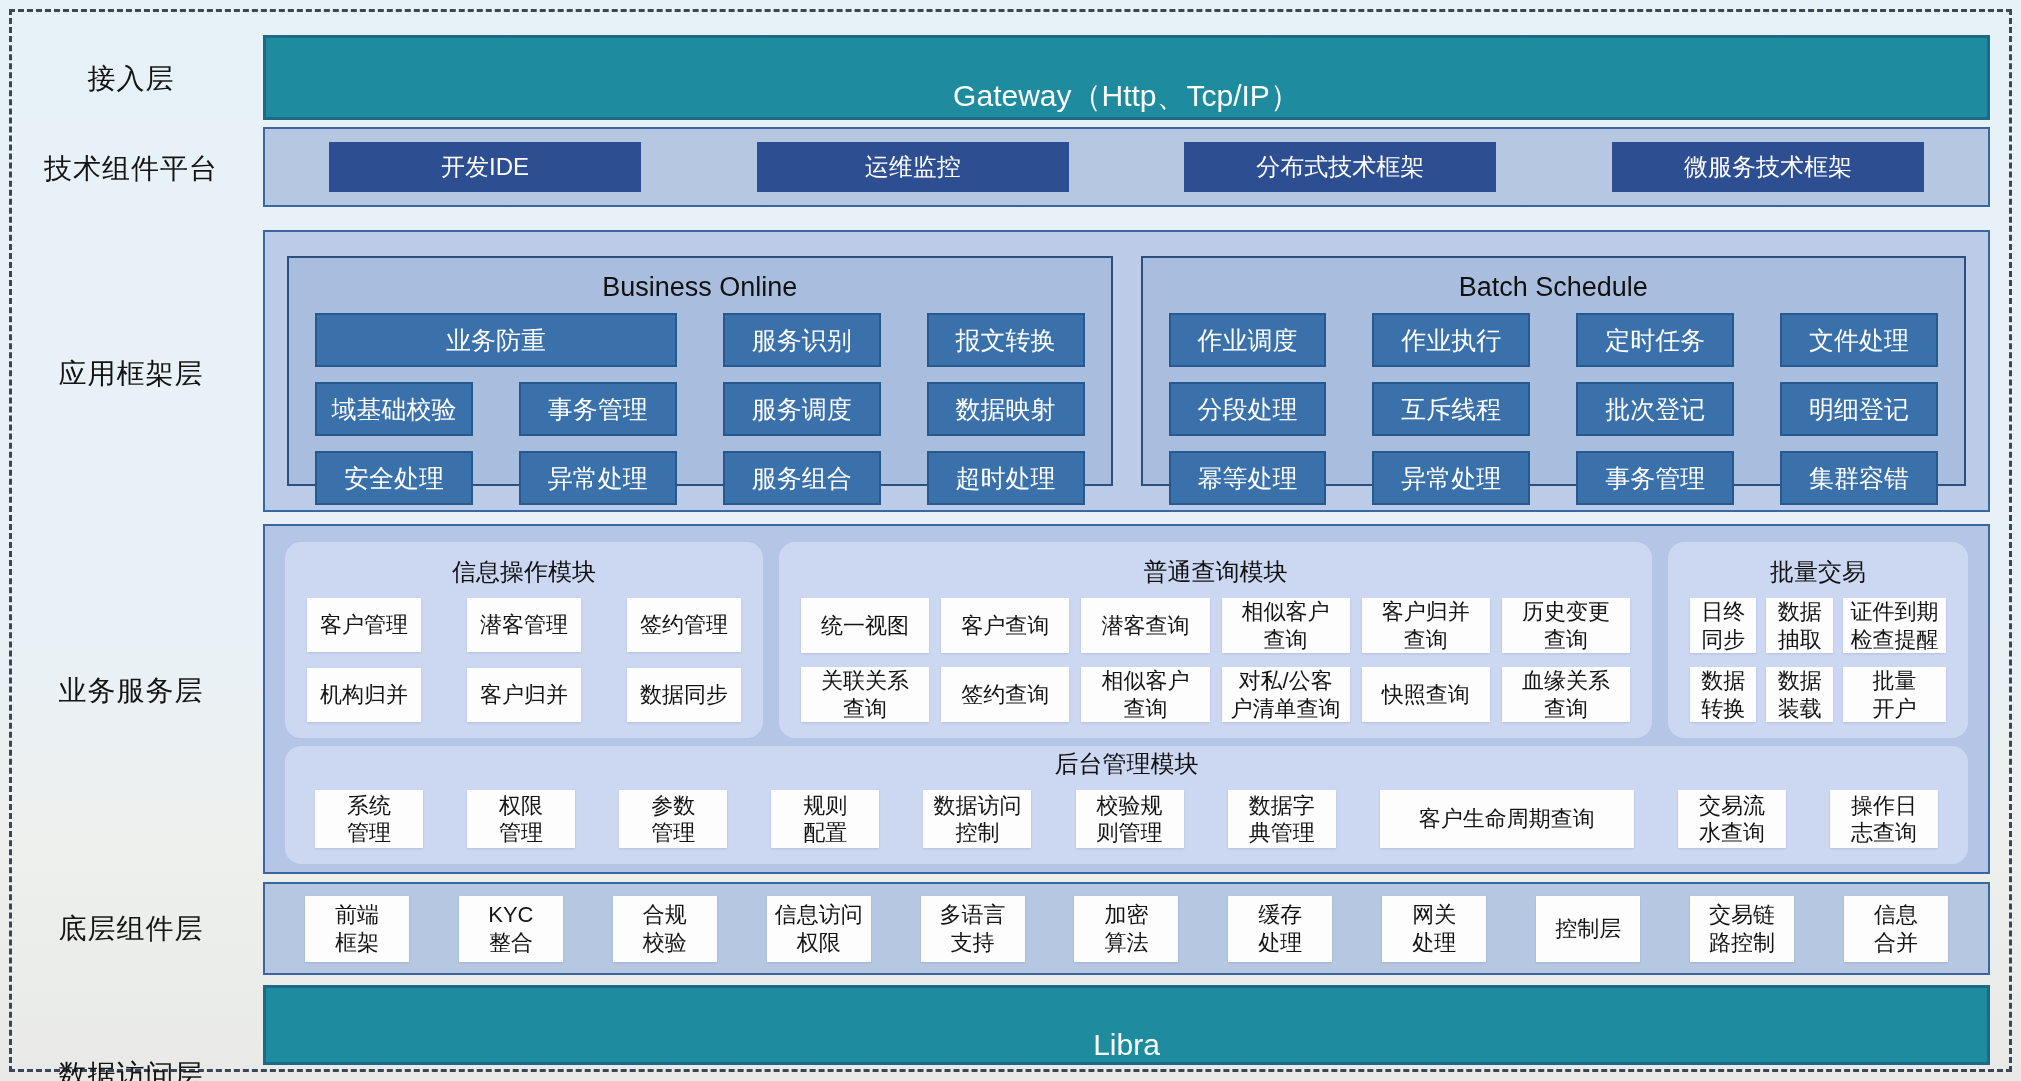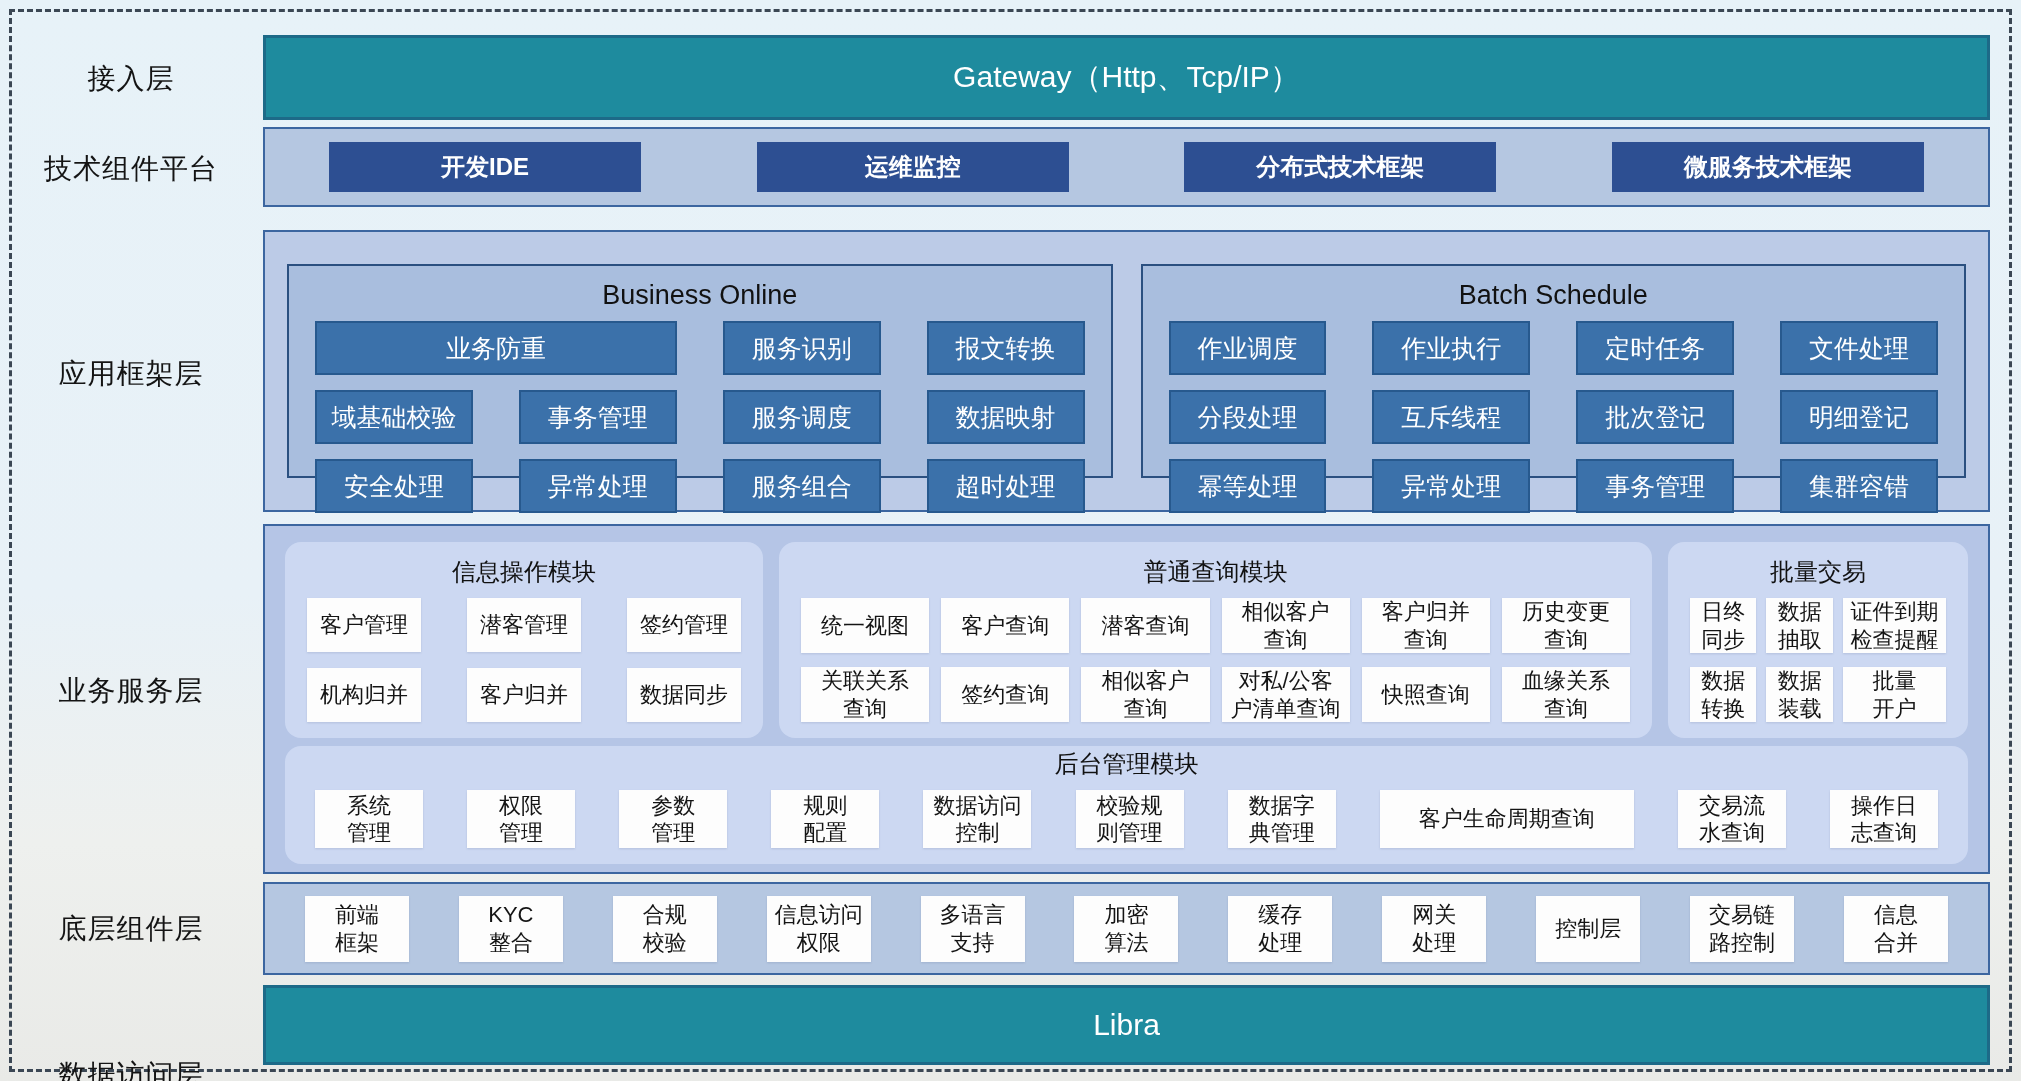--- a/index.html
+++ b/index.html
@@ -11,37 +11,37 @@
   .frame{ position:absolute; inset:9px; border:3px dashed #3b4754; pointer-events:none; }
   .layer-label{
     position:absolute; left:0; width:262px; text-align:center;
     font-size:28px; color:#141414; letter-spacing:1px;
   }
   .content{ position:absolute; left:263px; width:1727px; }
 
   
   .teal-bar{
     background:#1e8b9e; border:3px solid #1d6a88; color:#fff;
-    display:flex; align-items:center; justify-content:center; font-size:30px;
+    display:flex; align-items:flex-end; justify-content:center; font-size:30px;
   }
 
   
   .tech-row{
     background:#b5c7e1; border:2px solid #3c66a0;
     display:flex; align-items:center; justify-content:space-between; padding:0 64px;
   }
   .navy-btn{
     width:312px; height:50px; background:#2d4f92; color:#fff;
-    display:flex; align-items:center; justify-content:center; font-size:24px;font-weight:bold;
+    display:flex; align-items:center; justify-content:center; font-size:24px;
   }
 
   
   .fw-outer{
     background:#bccbe7; border:2px solid #3c66a0;
-    display:flex; gap:28px; padding:32px 22px;
+    display:flex; gap:28px; padding:24px 22px;
   }
   .fw-section{
     flex:1; background:#a9bede; border:2px solid #2b5080;
     padding:8px 26px 20px; display:flex; flex-direction:column;
   }
   .fw-title{ text-align:center; font-size:27px; color:#111; padding:6px 0 10px; }
   .fw-grid{
     flex:1; display:grid; grid-template-columns:repeat(4,1fr);
     column-gap:46px; row-gap:15px;
   }

